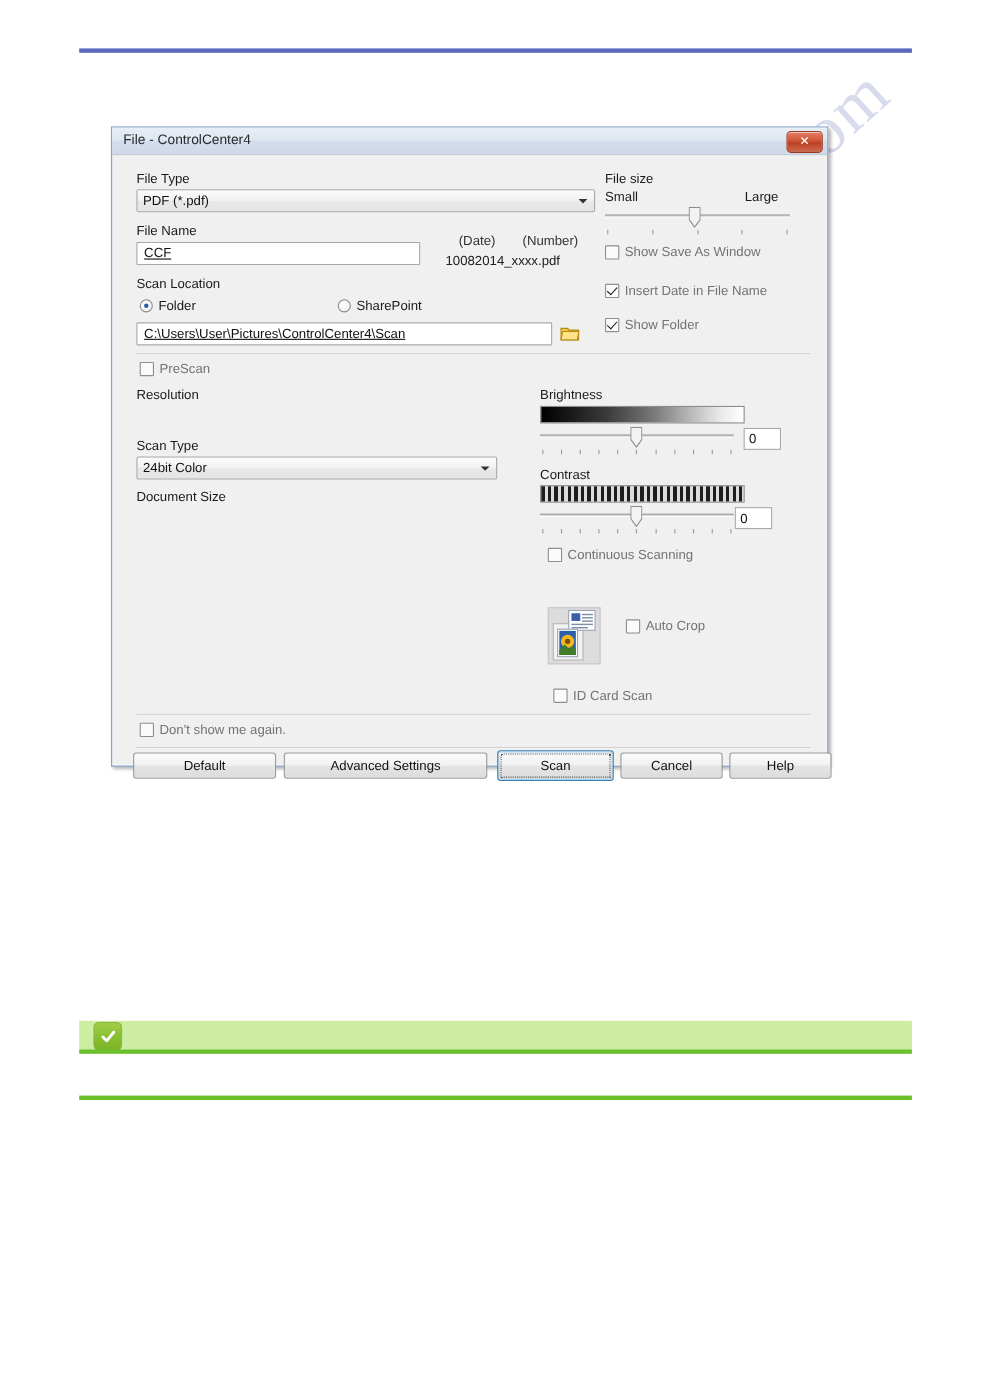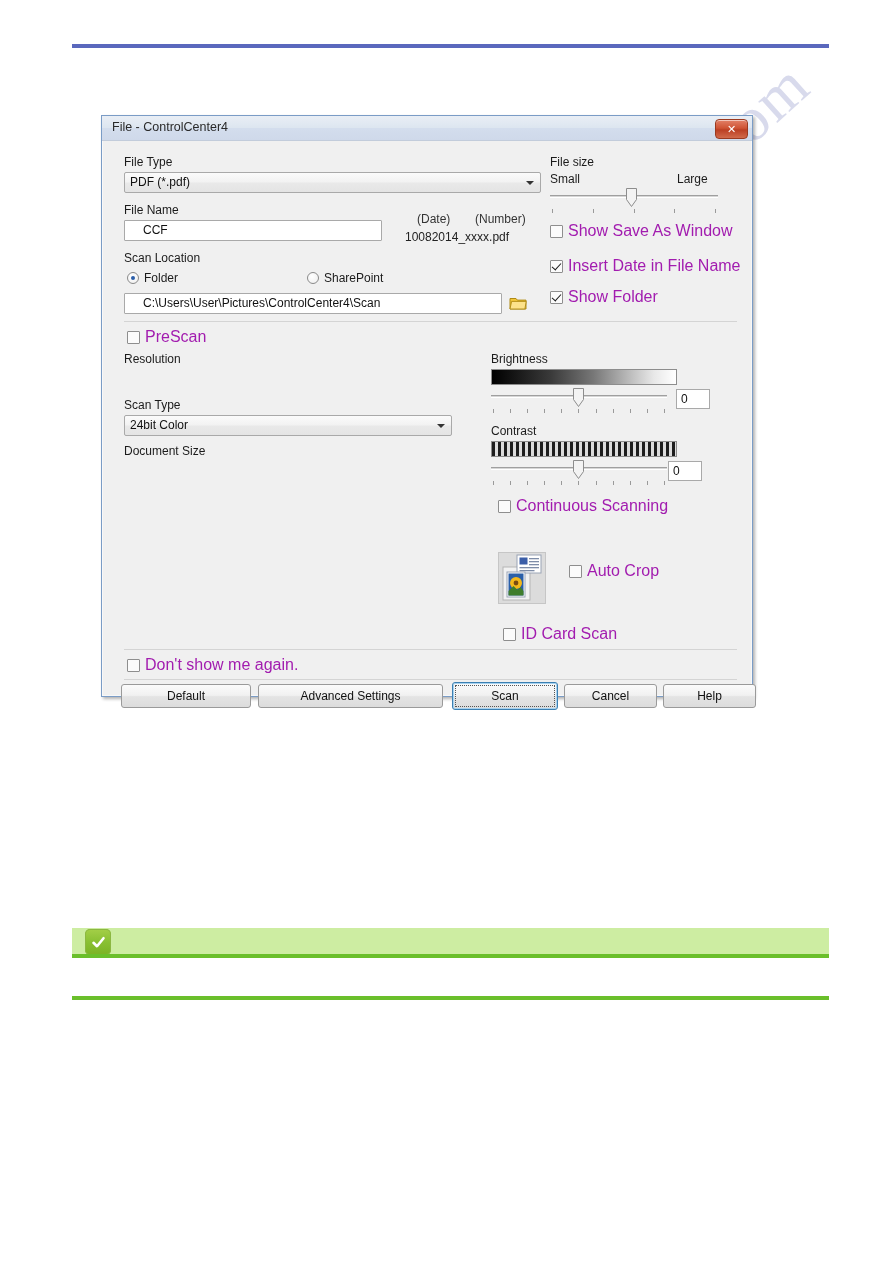--- a/index.html
+++ b/index.html
@@ -95,36 +95,37 @@
   }
   .combo .arrow{
     position:absolute;right:6px;top:8px;
     width:0;height:0;border-left:4px solid transparent;
     border-right:4px solid transparent;border-top:4px solid #333;
   }
   
   .tinput{
     position:absolute;height:21px;box-sizing:border-box;
     background:#ffffff;border:1px solid #a9a9a9;border-radius:1px;
-    font-size:12px;color:#111;line-height:19px;padding-left:18px;
+    font-size:12px;color:#111;line-height:19px;padding-left:6px;
     cursor:text;
+    text-decoration:underline;
   }
 
   
   .cb{position:absolute;display:flex;align-items:center;cursor:pointer;white-space:nowrap;}
   .cb .box{
     width:13px;height:13px;box-sizing:border-box;
     border:1px solid #8e8e8e;background:#fbfbfb;border-radius:1px;
     margin-right:5px;position:relative;flex:0 0 auto;
   }
   .cb.on .box::after{
     content:"";position:absolute;left:3px;top:0px;width:4px;height:8px;
     border:solid #1b1b1b;border-width:0 1.6px 1.6px 0;transform:rotate(42deg);
   }
-  .cb .txt{font-size:16px;color:#a21caf;}
+  .cb .txt{font-size:12px;color:#737373;}
 
   
   .rb{position:absolute;display:flex;align-items:center;cursor:pointer;white-space:nowrap;}
   .rb .dot{
     width:12px;height:12px;border-radius:50%;box-sizing:border-box;
     border:1px solid #8a8a8a;
     background:radial-gradient(circle at 40% 35%,#ffffff 0%,#ededed 100%);
     margin-right:5px;position:relative;flex:0 0 auto;
   }
   .rb.on .dot::after{

